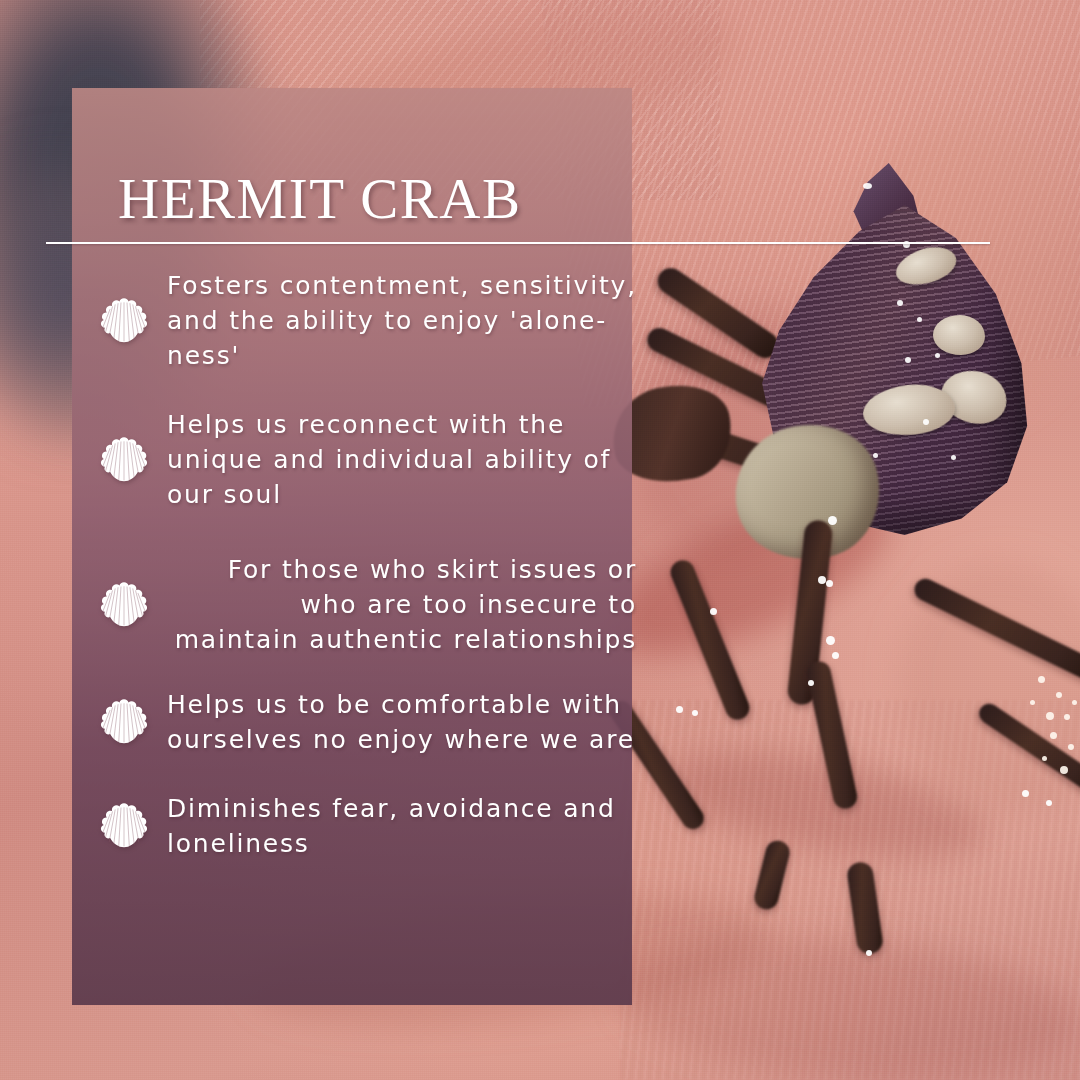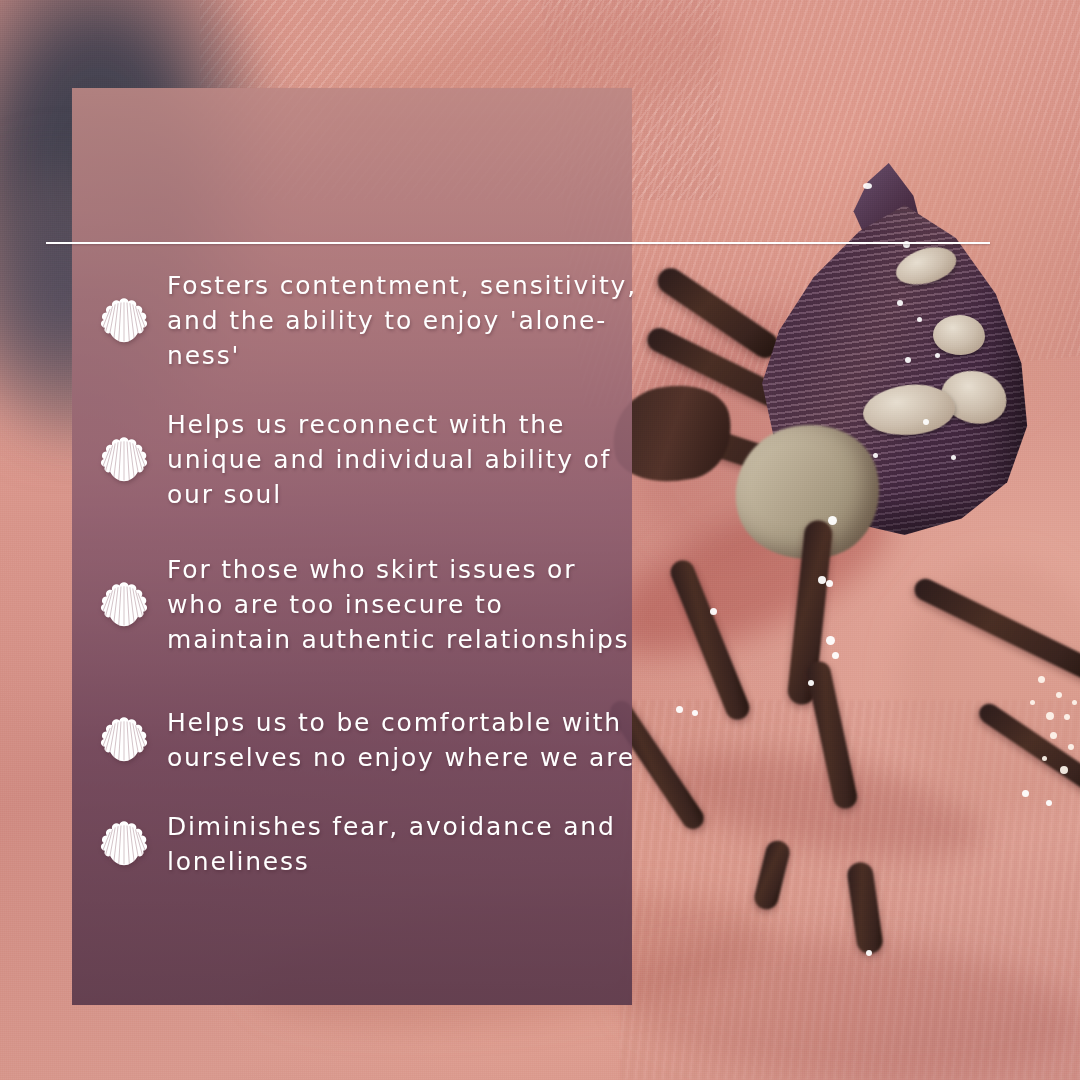--- a/index.html
+++ b/index.html
@@ -237,21 +237,21 @@
     font-family: "DejaVu Sans", "Liberation Sans", sans-serif;
     font-size: 25px;
     font-weight: 400;
     letter-spacing: 1.8px;
     line-height: 35px;
     text-shadow: 1px 2px 3px rgba(70,35,45,0.35);
     max-width: 470px;
   }
   .bullet.b1 { margin-bottom: 34px; }
   .bullet.b2 { margin-bottom: 40px; }
-  .bullet.b3 { margin-bottom: 48px; }
+  .bullet.b3 { margin-bottom: 30px; text-align: right; }
   .bullet.b4 { margin-bottom: 34px; }
 </style>
 </head>
 <body>
 
 <div id="stage">
 
   <div class="photo">
     <div class="skin-base"></div>
     <div class="ridges2"></div>
@@ -327,20 +327,21 @@
       <div class="sand" style="left:1042px; top:756px; width:5px; height:5px;"></div>
       <div class="sand" style="left:1030px; top:700px; width:5px; height:5px;"></div>
       <div class="sand" style="left:1072px; top:700px; width:5px; height:5px;"></div>
     </div>
 
     <div class="grain"></div>
   </div>
 
   <div class="panel"></div>
 
+  <h1 class="panel-title">HERMIT CRAB</h1>
 
   <div class="rule"></div>
 
   <div class="bullets">
 
     <div class="bullet b1">
       <svg class="shell-icon" viewBox="0 0 64 64" aria-hidden="true">
         <g fill="#ffffff">
           <path d="M32 4c-3.0 0-5.0 1.6-5.6 3.9C24.6 6.2 21.4 6 19.3 7.6c-2.1 1.6-2.6 4.0-1.9 6.1-2.3-1.0-5.1-.3-6.6 1.7-1.5 2.0-1.3 4.5.1 6.2-2.4-.4-4.8.9-5.7 3.2-.9 2.3 0 4.7 1.9 5.9C4.6 31.4 3.2 33.8 3.7 36.3c.5 2.4 2.5 4.0 4.8 4.1C7.4 42.2 7.9 44.7 9.8 46.2c1.6 1.3 3.5 1.4 5.1.7 4.0 7.1 10.3 11.4 17.1 11.4s13.1-4.3 17.1-11.4c1.6.7 3.5.6 5.1-.7 1.9-1.5 2.4-4.0 1.3-5.8 2.3-.1 4.3-1.7 4.8-4.1.5-2.5-.9-4.9-3.1-5.6 1.9-1.2 2.8-3.6 1.9-5.9-.9-2.3-3.3-3.6-5.7-3.2 1.4-1.7 1.6-4.2.1-6.2-1.5-2.0-4.3-2.7-6.6-1.7.7-2.1.2-4.5-1.9-6.1C42.6 6 39.4 6.2 37.6 7.9 37.0 5.6 35.0 4 32 4z"></path>
         </g>

